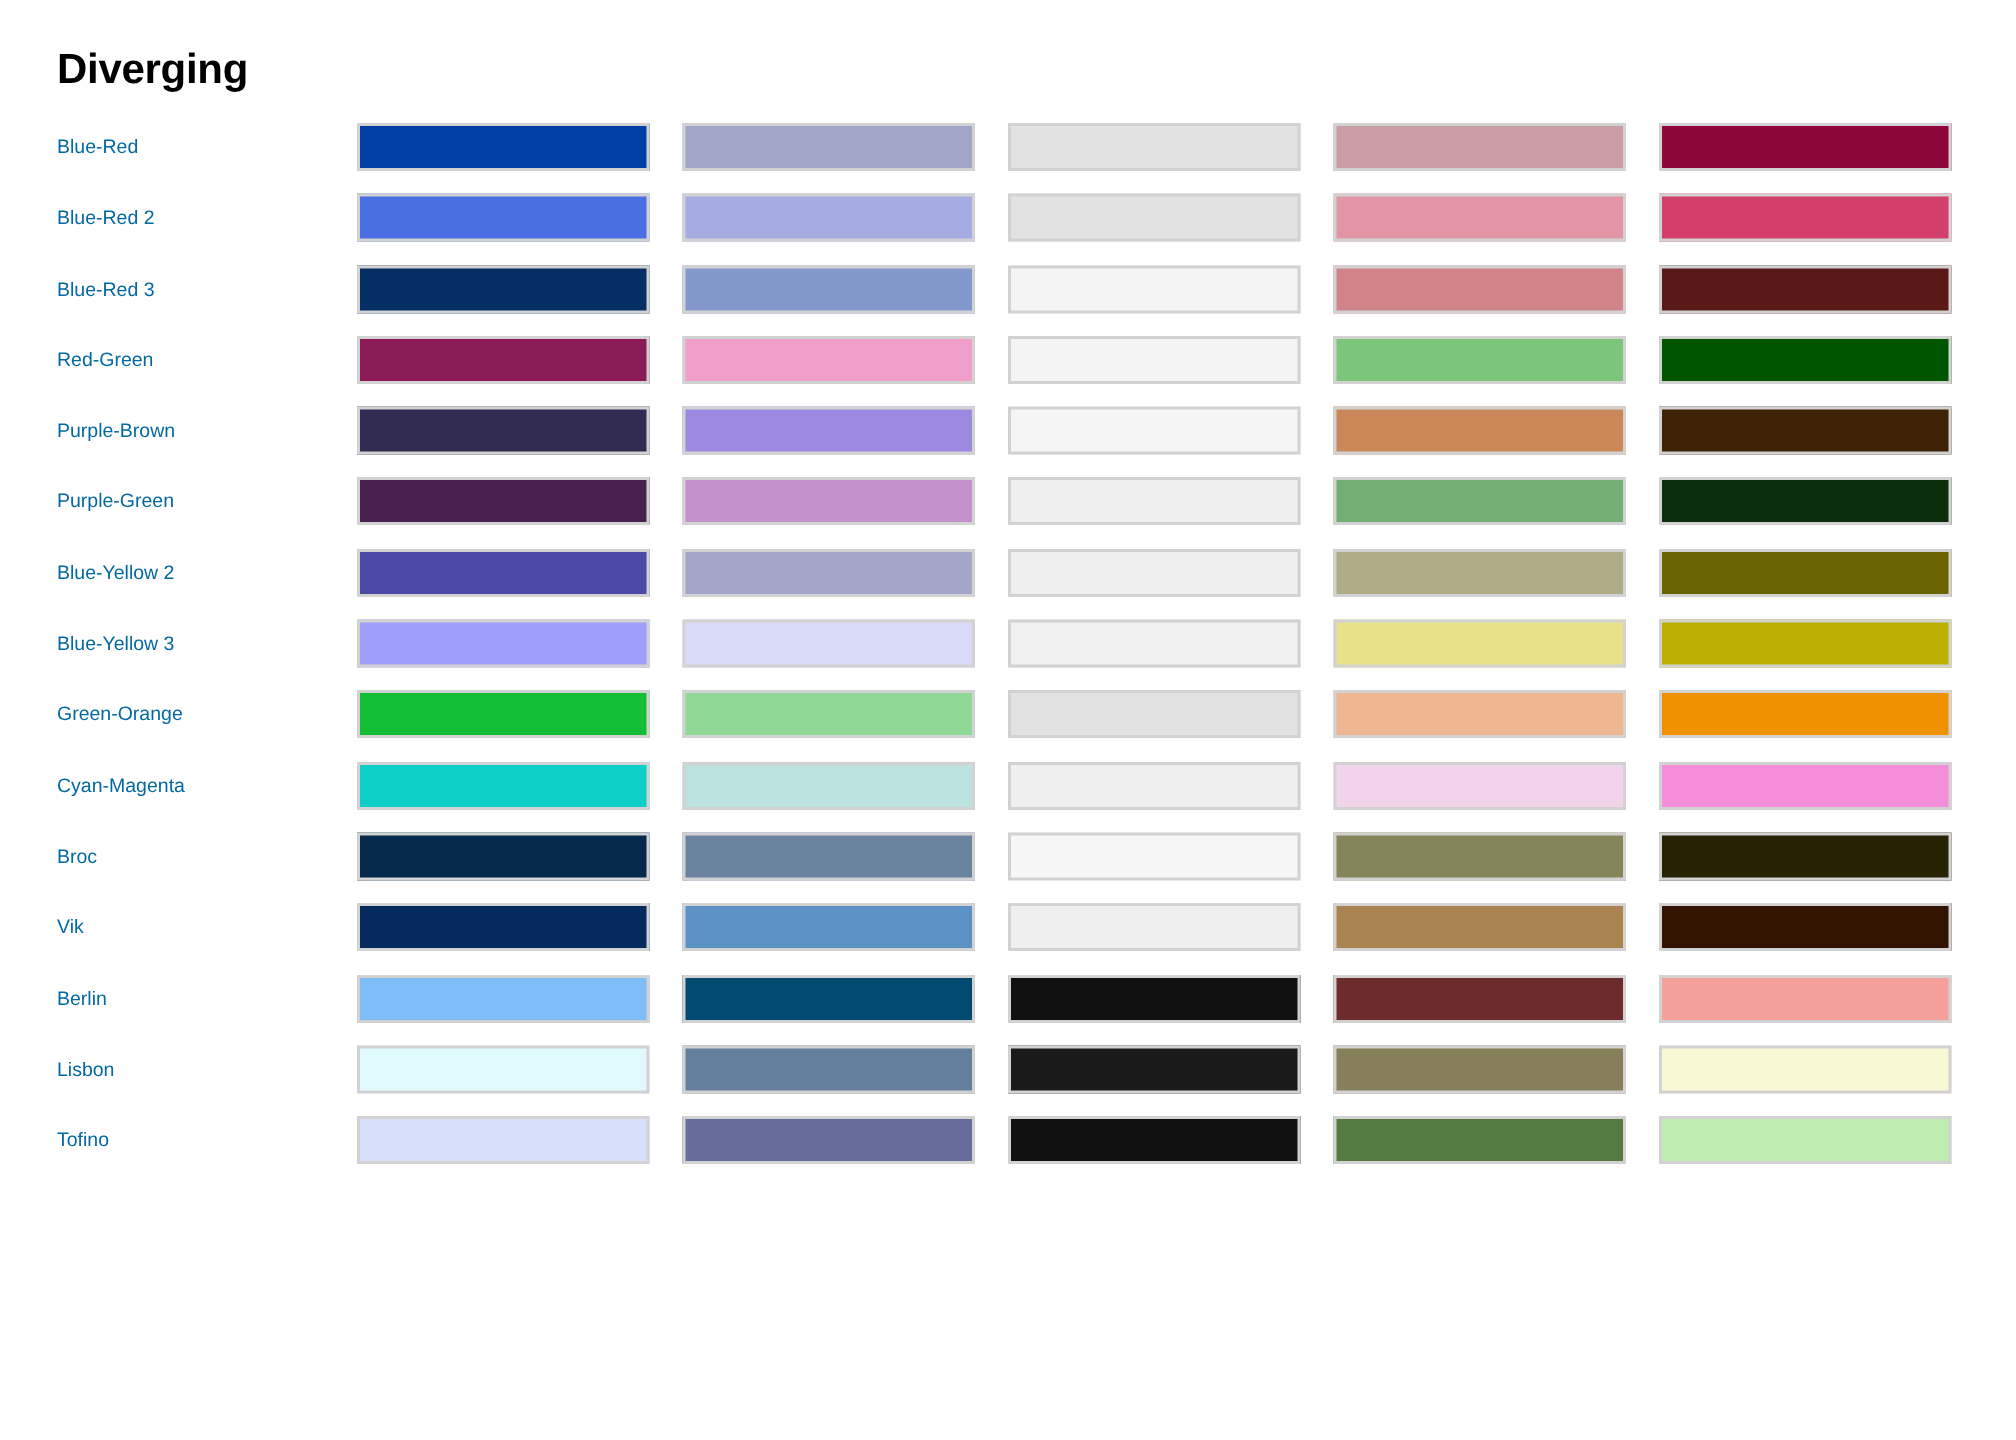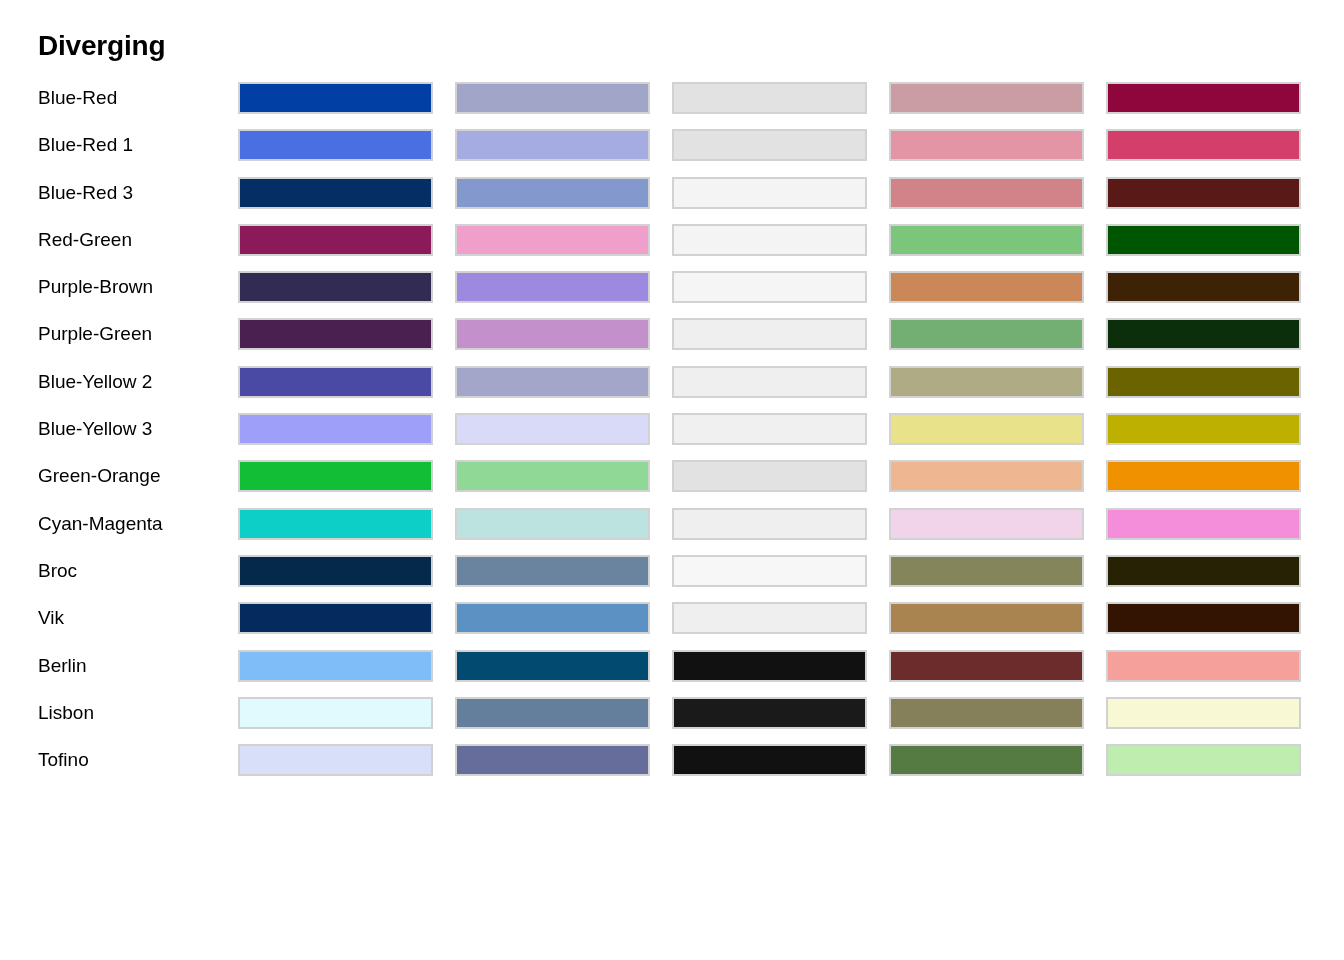--- a/index.html
+++ b/index.html
@@ -39,22 +39,22 @@
   .row {
     position: relative;
     height: 47.3px;
   }
   .row-label {
     position: absolute;
     left: 38px;
     top: 0px;
     height: 40px;
     line-height: 40px;
-    font-size: 19px;
-    color: #000000;
+    font-size: 13px;
+    color: #0369a1;
     white-space: nowrap;
   }
   .swatches {
     position: absolute;
     left: 238px;
     top: 4px;
     width: 1064px;
     height: 32px;
   }
   .swatch {
@@ -81,21 +81,21 @@
         <div class="row-label">Blue-Red</div>
         <div class="swatches">
           <div class="swatch c0" title="#023FA5" style="background: rgb(2, 63, 165); border-color: rgb(210, 210, 210);"></div>
           <div class="swatch c1" title="#A1A6C8" style="background: rgb(161, 166, 200); border-color: rgb(210, 210, 210);"></div>
           <div class="swatch c2" title="#E2E2E2" style="background: rgb(226, 226, 226); border-color: rgb(210, 210, 210);"></div>
           <div class="swatch c3" title="#CA9CA4" style="background: rgb(202, 156, 164); border-color: rgb(210, 210, 210);"></div>
           <div class="swatch c4" title="#8E063B" style="background: rgb(142, 6, 59); border-color: rgb(210, 210, 210);"></div>
         </div>
       </div>
       <div class="row">
-        <div class="row-label">Blue-Red 1</div>
+        <div class="row-label">Blue-Red 2</div>
         <div class="swatches">
           <div class="swatch c0" title="#4A6FE3" style="background: rgb(74, 111, 227); border-color: rgb(210, 210, 210);"></div>
           <div class="swatch c1" title="#A5ACE2" style="background: rgb(165, 172, 226); border-color: rgb(210, 210, 210);"></div>
           <div class="swatch c2" title="#E2E2E2" style="background: rgb(226, 226, 226); border-color: rgb(210, 210, 210);"></div>
           <div class="swatch c3" title="#E495A5" style="background: rgb(228, 149, 165); border-color: rgb(210, 210, 210);"></div>
           <div class="swatch c4" title="#D33F6A" style="background: rgb(211, 63, 106); border-color: rgb(210, 210, 210);"></div>
         </div>
       </div>
       <div class="row">
         <div class="row-label">Blue-Red 3</div>

